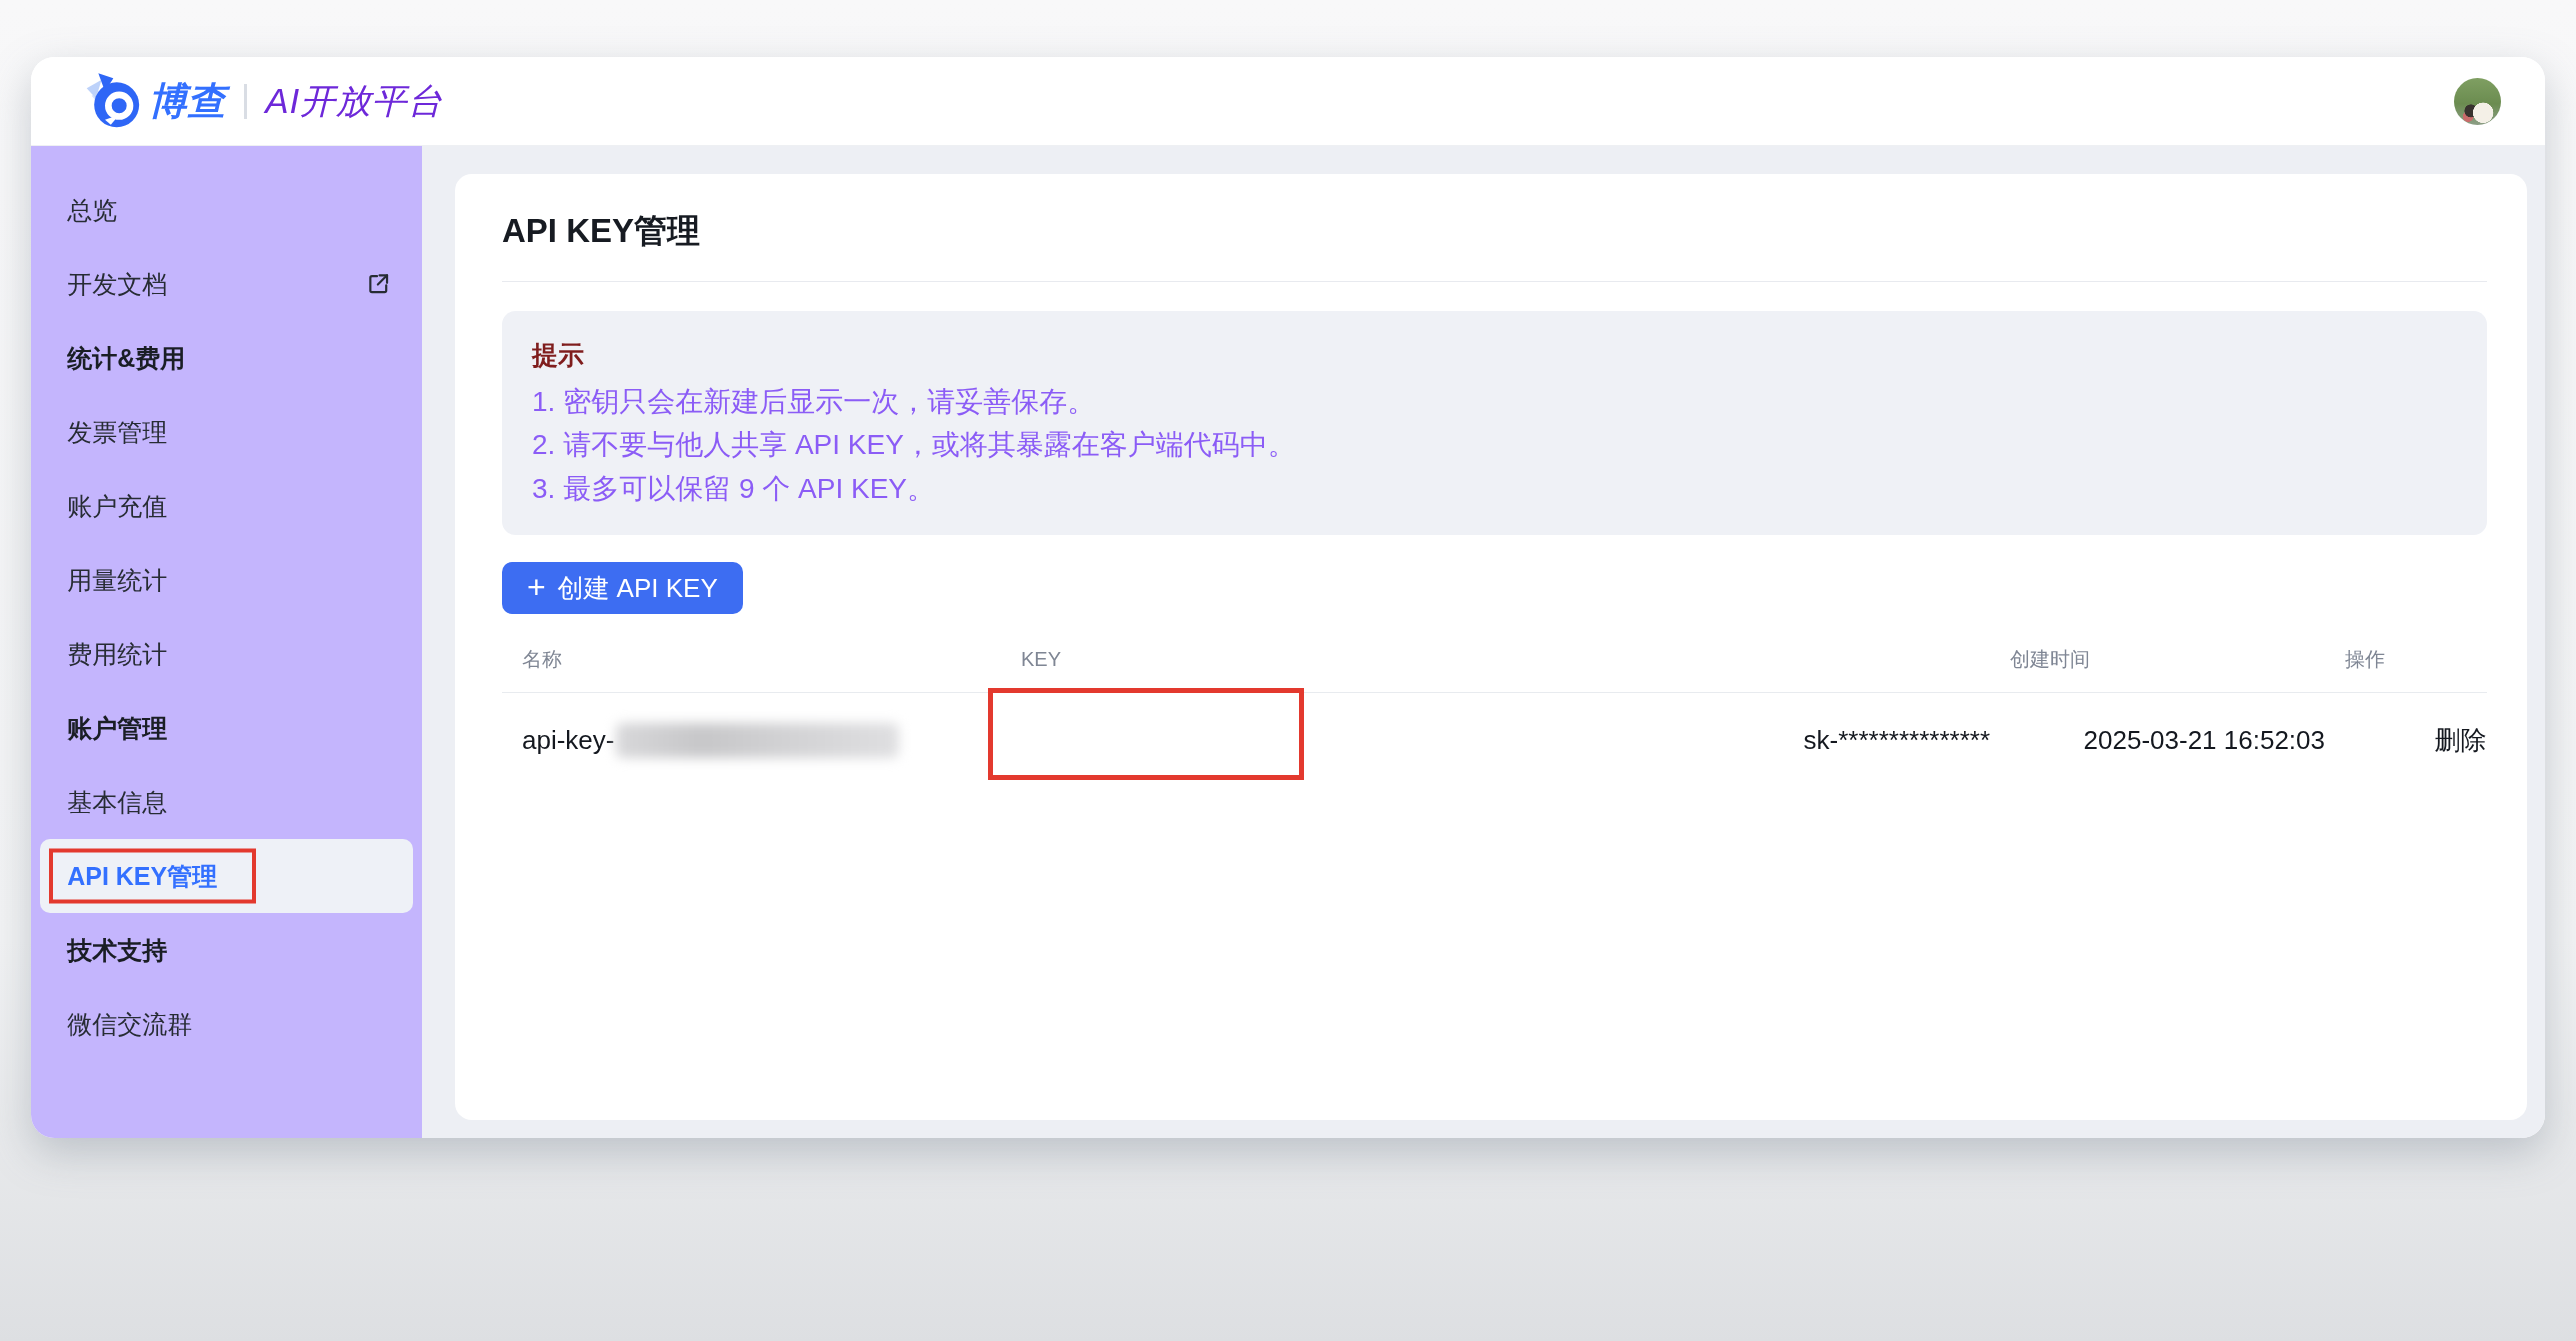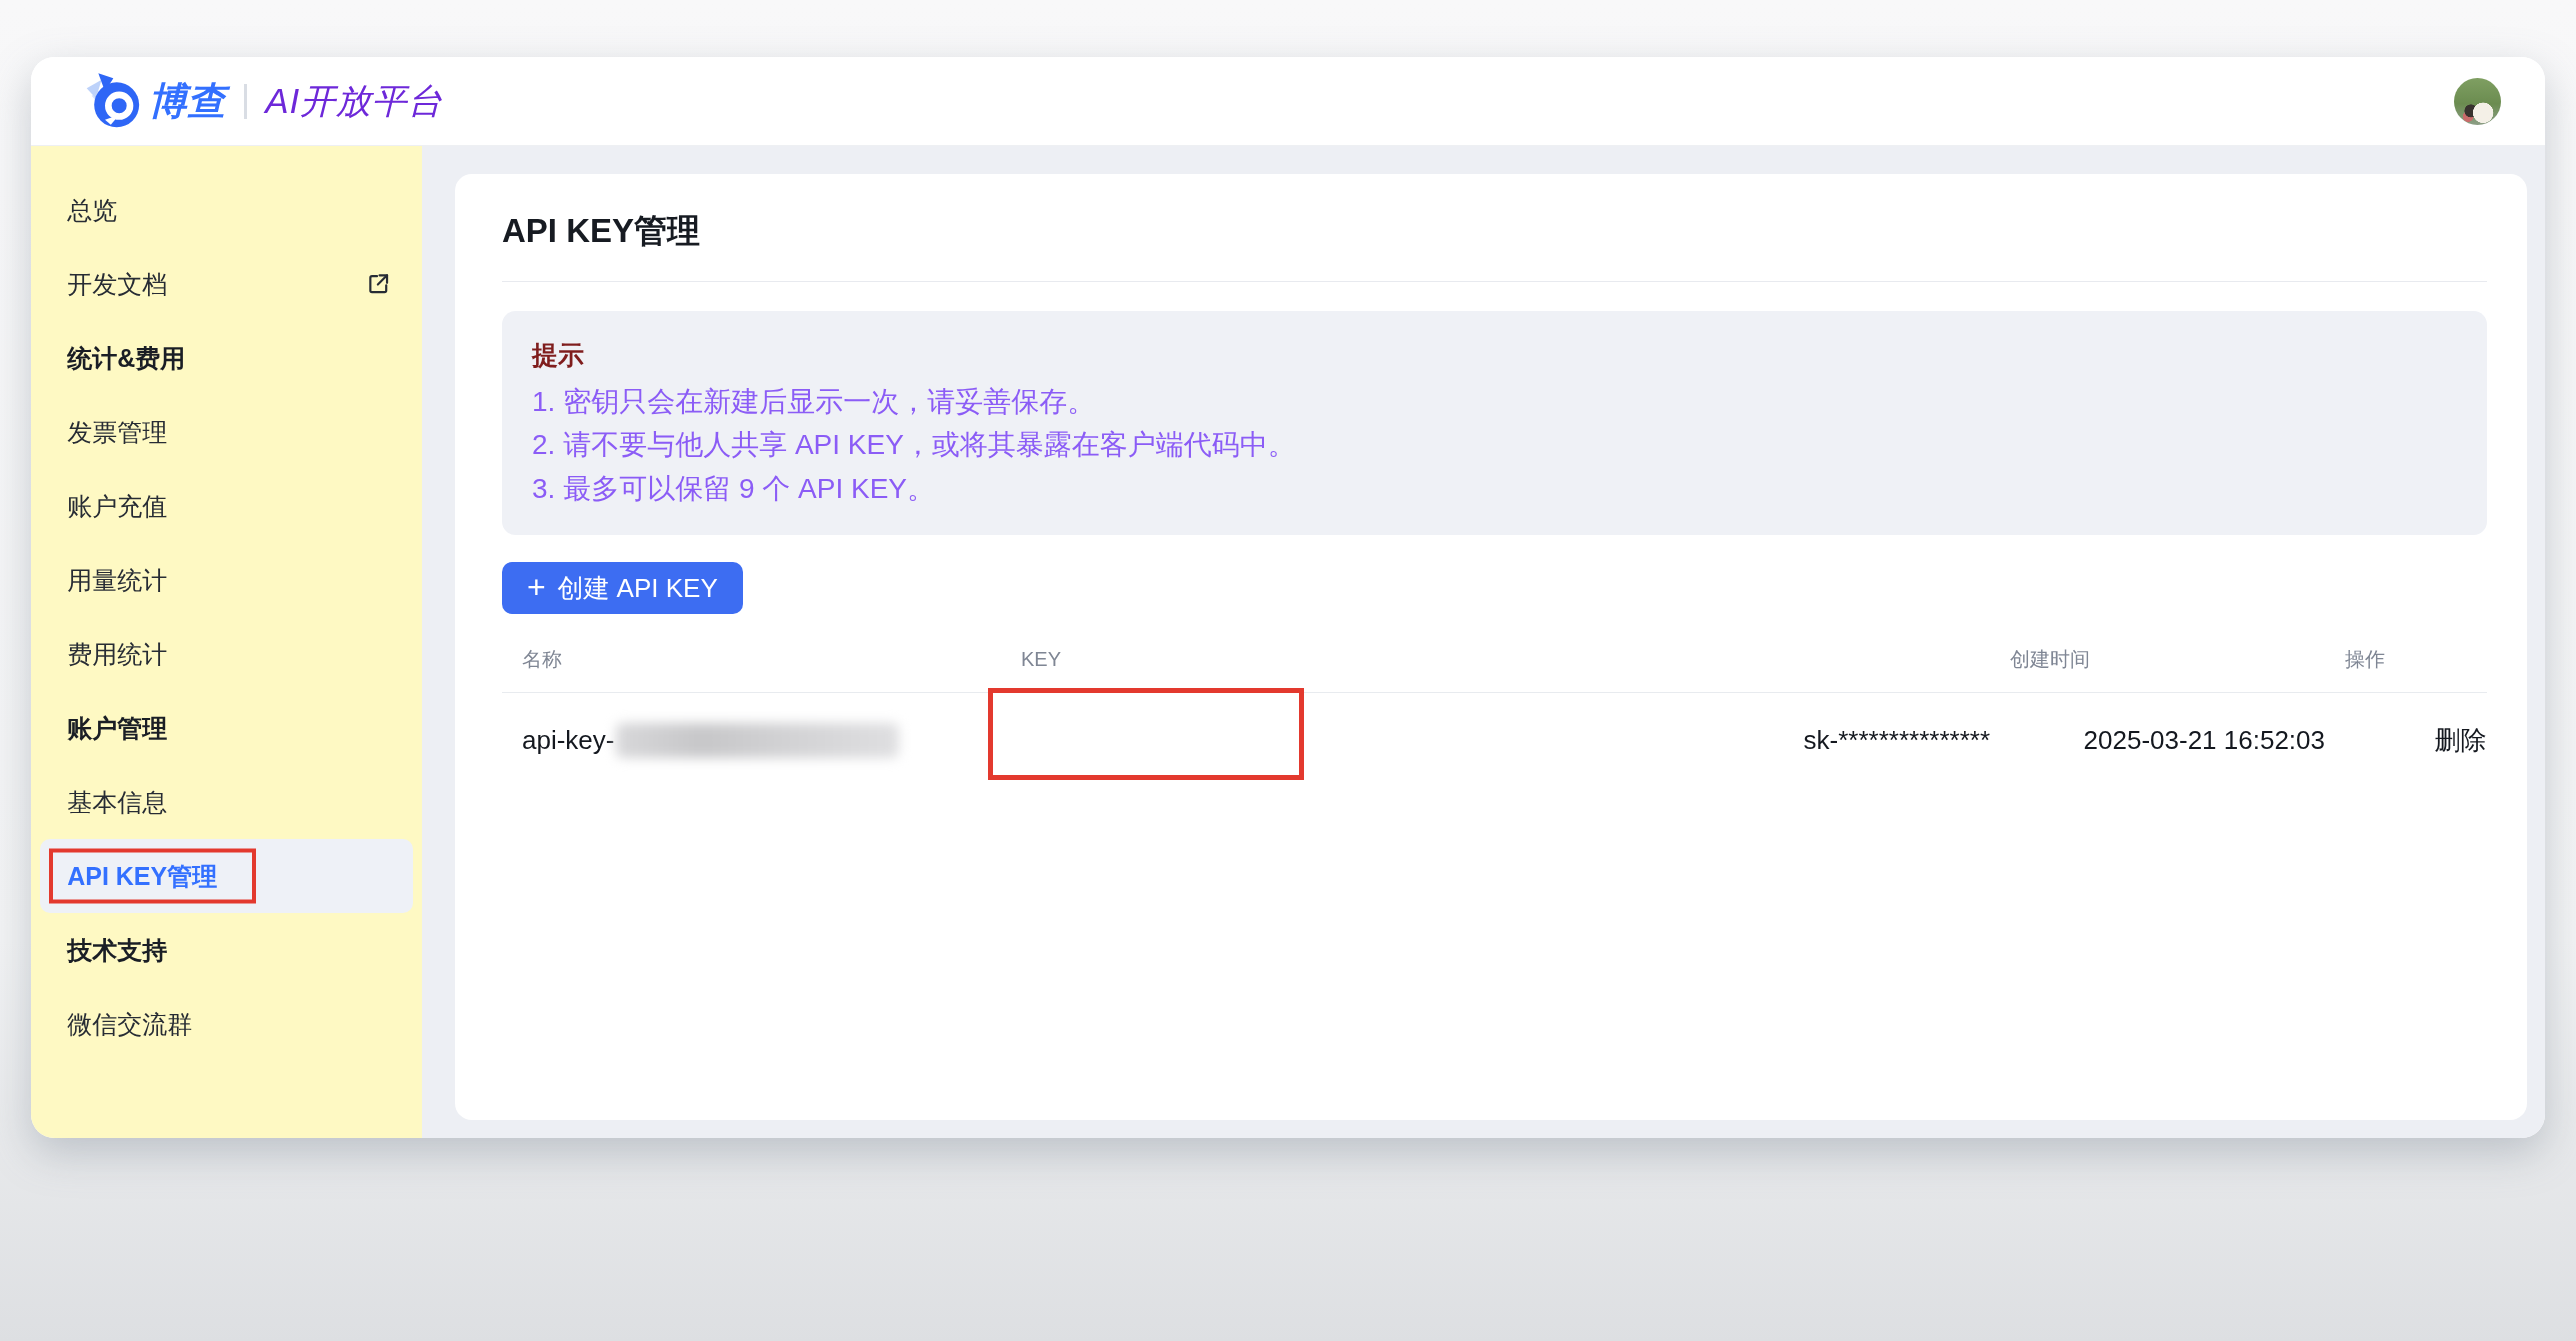--- a/index.html
+++ b/index.html
@@ -36,21 +36,21 @@
     background:
       radial-gradient(circle at 62% 74%, #f4f0e7 0 22%, rgba(244,240,231,0) 23%),
       radial-gradient(circle at 36% 70%, #38322e 0 14%, rgba(56,50,46,0) 15%),
       radial-gradient(circle at 30% 82%, #c96a6a 0 10%, rgba(201,106,106,0) 11%),
       linear-gradient(180deg,#7f9f62 0%,#6b8c50 55%,#8c9e86 100%);
     cursor:pointer;
   }
   
   .body-row { flex:1; display:flex; min-height:0; }
   .sidebar {
-    width:391px; flex:0 0 391px; background:#fef9c3; padding-top:27px;
+    width:391px; flex:0 0 391px; background:#c4b5fd; padding-top:27px;
   }
   .sidebar ul { list-style:none; }
   .sidebar li {
     height:74px; margin:0 9.2px; padding:0 22.6px 0 27px; border-radius:10px;
     display:flex; align-items:center; font-size:25px; color:#272c34;
     cursor:pointer; position:relative;
   }
   .sidebar li.section { font-weight:700; color:#1a1e25; cursor:default; }
   .sidebar li.active { background:#eef1f7; }
   .sidebar li.active .side-label { color:#3370FF; font-weight:700; }

